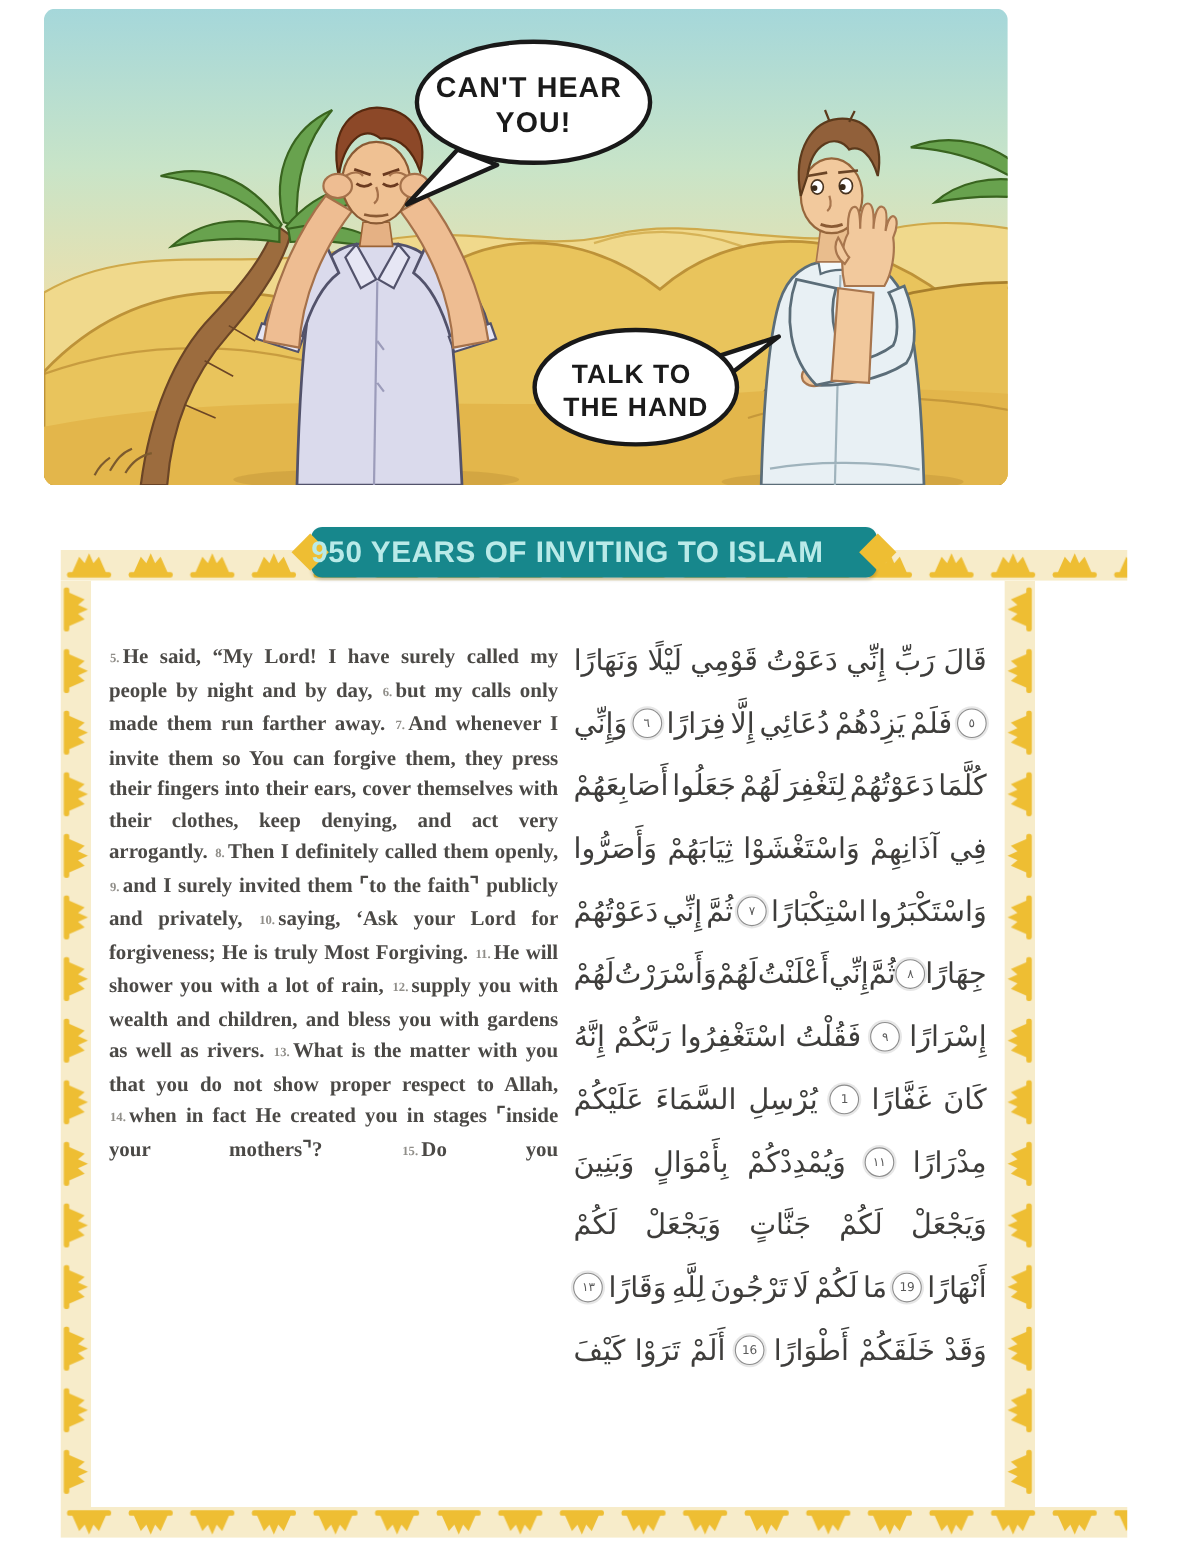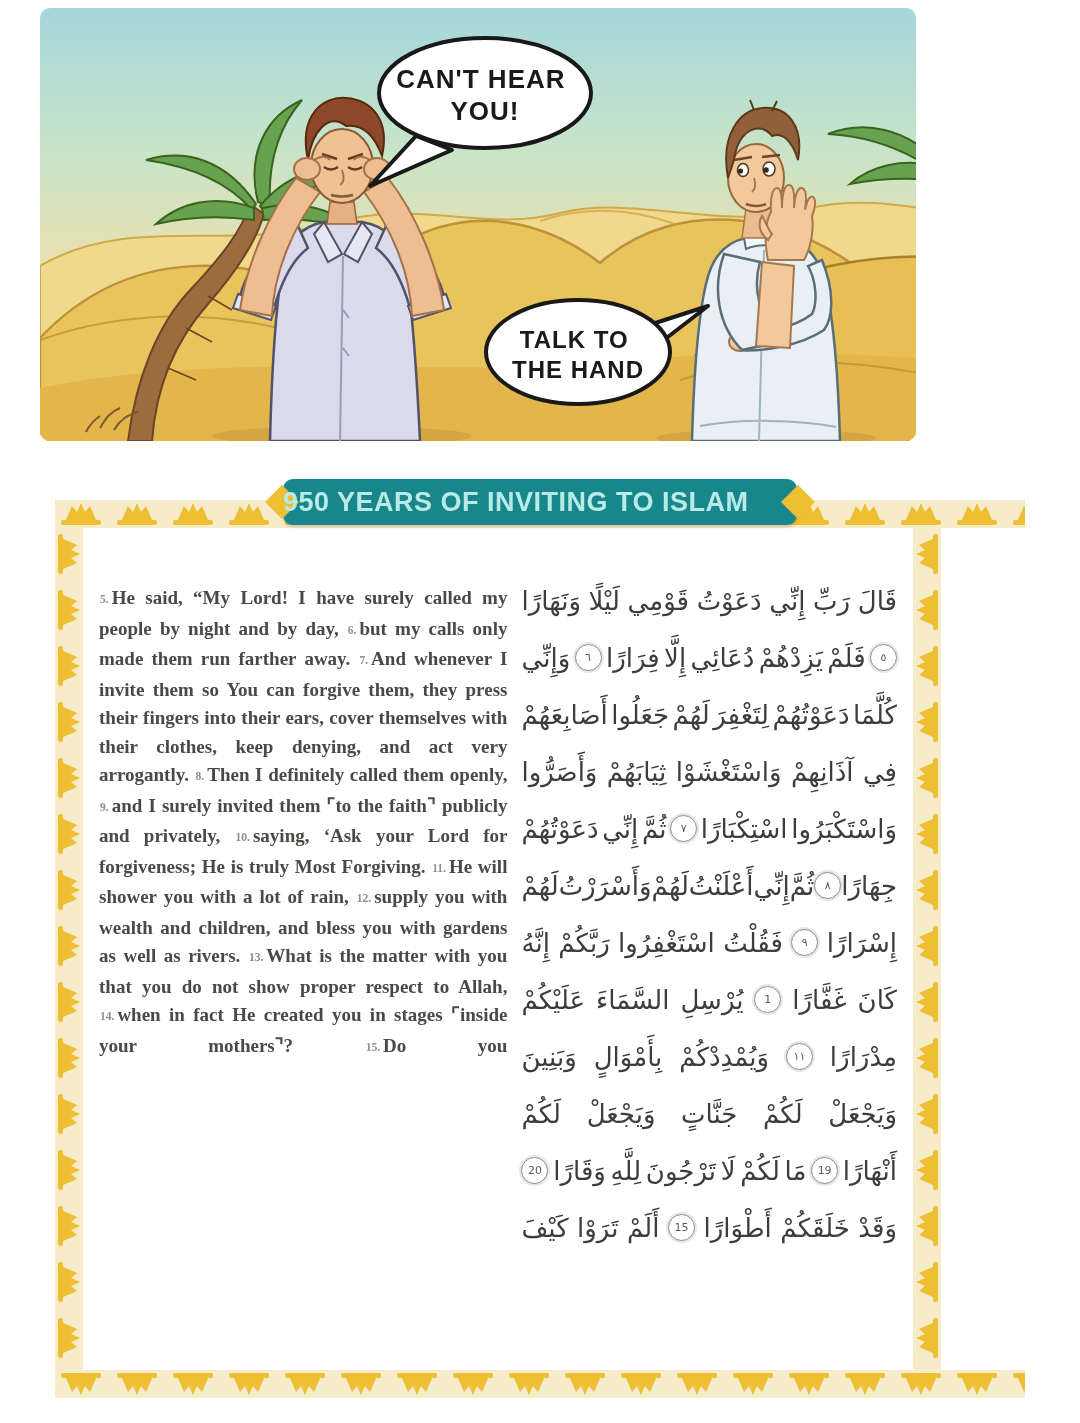--- a/index.html
+++ b/index.html
@@ -320,27 +320,27 @@
             </div>
             <div class="qline">
               <span class="qword">أَنْهَارًا</span>
               <span class="ayah">19</span>
               <span class="qword">مَا</span>
               <span class="qword">لَكُمْ</span>
               <span class="qword">لَا</span>
               <span class="qword">تَرْجُونَ</span>
               <span class="qword">لِلَّهِ</span>
               <span class="qword">وَقَارًا</span>
-              <span class="ayah">20</span>
+              <span class="ayah">١٣</span>
             </div>
             <div class="qline">
               <span class="qword">وَقَدْ</span>
               <span class="qword">خَلَقَكُمْ</span>
               <span class="qword">أَطْوَارًا</span>
-              <span class="ayah">15</span>
+              <span class="ayah">16</span>
               <span class="qword">أَلَمْ</span>
               <span class="qword">تَرَوْا</span>
               <span class="qword">كَيْفَ</span>
             </div>
           </div>
       </div>
     </div>
   </div>
 
 </div>

